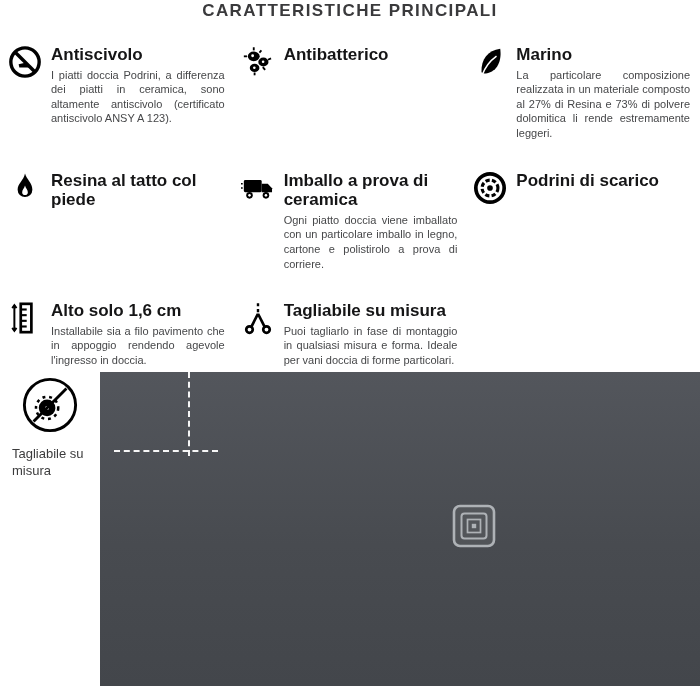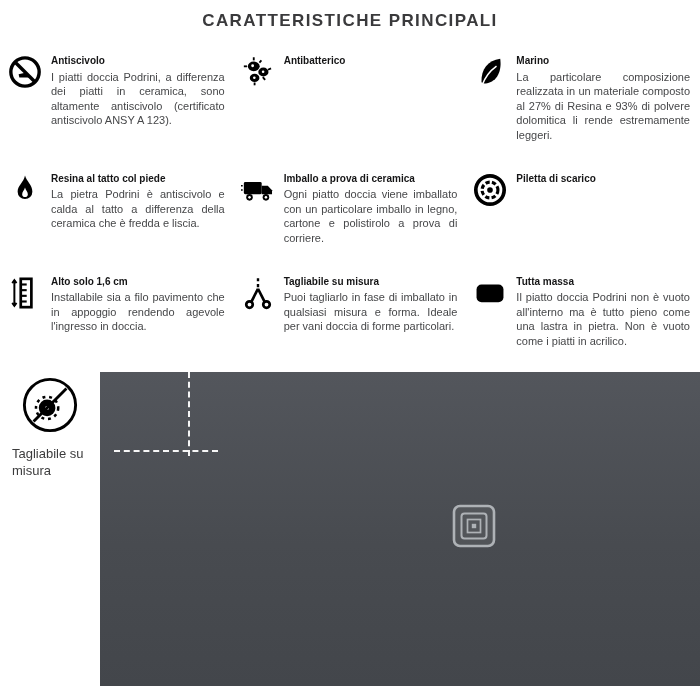--- a/index.html
+++ b/index.html
@@ -2,31 +2,31 @@
 <html><head>
 <meta charset="utf-8">
 <style>
   html,body{margin:0;padding:0;}
   body{
     width:700px;height:700px;background:#ffffff;overflow:hidden;
     font-family:"Liberation Sans",sans-serif;position:relative;
   }
   .page-title{
     text-align:center;font-weight:bold;font-size:17px;letter-spacing:1.4px;
-    color:#3a3a3c;padding-top:11px;
+    color:#3a3a3c;padding-top:1px;
   }
   .features{
     display:grid;grid-template-columns:repeat(3,1fr);
     column-gap:16px;row-gap:30px;padding:24px 10px 0 8px;box-sizing:border-box;
   }
   .feature{display:flex;gap:9px;align-items:flex-start;}
   .feature .icon{flex:0 0 34px;width:34px;height:34px;}
   .feature .icon svg{width:100%;height:100%;display:block;}
   .feature-body{flex:1;min-width:0;}
-  .feature-title{margin:0 0 3px;font-size:10px;font-weight:bold;color:#151516;line-height:1.15;}
+  .feature-title{margin:0 0 3px;font-size:17px;font-weight:bold;color:#151516;line-height:1.15;}
   .feature-desc{margin:0;font-size:11px;line-height:1.33;color:#464749;text-align:justify;}
   .photo-section{position:absolute;left:0;top:372px;width:700px;height:328px;}
   .photo{
     position:absolute;left:100px;top:0;width:600px;height:314px;
     background:linear-gradient(180deg,#53565c 0%,#484b50 55%,#43464b 100%);
   }
   .dash-v{position:absolute;left:88px;top:0;height:84px;border-left:2px dashed #ffffff;opacity:.95;}
   .dash-h{position:absolute;left:14px;top:78px;width:104px;border-top:2px dashed #ffffff;opacity:.95;}
   .drain{position:absolute;left:352px;top:132px;width:44px;height:44px;}
   .badge{position:absolute;left:21px;top:4px;width:58px;height:58px;}
@@ -87,34 +87,33 @@
 
   <div class="feature">
     <span class="icon">
       <svg viewBox="0 0 24 24">
           <path d="M19.2 2.6C10.5 3.8 5.6 9.8 6 19.2c.9.8 2 1 3.2.9C17.6 18.6 20.4 10.6 19.2 2.6z" fill="#000"></path>
           <path d="M6.4 21.4c2-5.6 5.2-10 10.2-13.6" stroke="#fff" stroke-width="1.1" fill="none"></path>
         </svg>
     </span>
     <div class="feature-body">
       <h3 class="feature-title">Marino</h3>
-      <p class="feature-desc">La particolare composizione realizzata in un materiale composto al 27% di Resina e 93% di polvere dolomitica li rende estremamente leggeri.</p>
+      <p class="feature-desc">La particolare composizione realizzata in un materiale composto al 27% di Resina e 73% di polvere dolomitica li rende estremamente leggeri.</p>
     </div>
   </div>
 
   <div class="feature">
     <span class="icon">
       <svg viewBox="0 0 24 24">
           <path d="M12 1.8C13 6 17.2 8.2 17.2 13.2A5.2 5.2 0 0 1 6.8 13.2C6.8 8.8 11 6.8 12 1.8Z" fill="#000"></path>
           <path d="M12 10.2c.5 2 2 3 2 4.8a2 2 0 0 1-4 0c0-1.8 1.5-2.8 2-4.8z" fill="#fff"></path>
         </svg>
     </span>
     <div class="feature-body">
       <h3 class="feature-title">Resina al tatto col piede</h3>
-      <p class="feature-desc">La pietra Podrini è antiscivolo e calda al tatto a differenza della ceramica che è fredda e liscia.</p>
     </div>
   </div>
 
   <div class="feature">
     <span class="icon">
       <svg viewBox="0 0 24 24">
           <g fill="#000">
             <rect x="2" y="6.4" width="12.6" height="8.6" rx="1"></rect>
             <path d="M14.6 9h4.3l3 3.2V15h-7.3z"></path>
             <circle cx="6" cy="17.2" r="2.3"></circle>
@@ -138,21 +137,21 @@
 
   <div class="feature">
     <span class="icon">
       <svg viewBox="0 0 24 24">
           <circle cx="12" cy="12" r="10" fill="none" stroke="#000" stroke-width="2.6"></circle>
           <circle cx="12" cy="12" r="5.6" fill="none" stroke="#000" stroke-width="2.2" stroke-dasharray="3 1.6"></circle>
           <circle cx="12" cy="12" r="2" fill="#000"></circle>
         </svg>
     </span>
     <div class="feature-body">
-      <h3 class="feature-title">Piletta di scarico</h3>
+      <h3 class="feature-title">Podrini di scarico</h3>
     </div>
   </div>
 
   <div class="feature">
     <span class="icon">
       <svg viewBox="0 0 24 24">
           <rect x="9" y="2" width="7.5" height="20" fill="none" stroke="#000" stroke-width="1.9"></rect>
           <g stroke="#000" stroke-width="1.5">
             <line x1="9" y1="6" x2="13.2" y2="6"></line>
             <line x1="9" y1="10" x2="13.2" y2="10"></line>
@@ -181,35 +180,24 @@
             <line x1="12" y1="9" x2="16.8" y2="18.4"></line>
           </g>
           <g fill="none" stroke="#000" stroke-width="1.9">
             <circle cx="6" cy="20.2" r="2.3"></circle>
             <circle cx="18" cy="20.2" r="2.3"></circle>
           </g>
         </svg>
     </span>
     <div class="feature-body">
       <h3 class="feature-title">Tagliabile su misura</h3>
-      <p class="feature-desc">Puoi tagliarlo in fase di imballato in qualsiasi misura e forma. Ideale per vani doccia di forme particolari.</p>
-    </div>
-  </div>
-
-  <div class="feature">
-    <span class="icon">
-      <svg viewBox="0 0 24 24">
-          <rect x="2.5" y="6" width="19" height="12.5" rx="3.5" fill="#000"></rect>
-        </svg>
-    </span>
-    <div class="feature-body">
-      <h3 class="feature-title">Tutta massa</h3>
-      <p class="feature-desc">Il piatto doccia Podrini non è vuoto all'interno ma è tutto pieno come una lastra in pietra. Non è vuoto come i piatti in acrilico.</p>
-    </div>
-  </div>
+      <p class="feature-desc">Puoi tagliarlo in fase di montaggio in qualsiasi misura e forma. Ideale per vani doccia di forme particolari.</p>
+    </div>
+  </div>
+
 
 </div>
 
 <div class="photo-section">
 
   <div class="badge">
     <svg viewBox="0 0 60 60">
         <circle cx="30" cy="30" r="26.5" fill="none" stroke="#000" stroke-width="3"></circle>
         <circle cx="27" cy="33" r="11.5" fill="none" stroke="#000" stroke-width="2.6" stroke-dasharray="3 4"></circle>
         <circle cx="27" cy="33" r="8.6" fill="#000"></circle>

